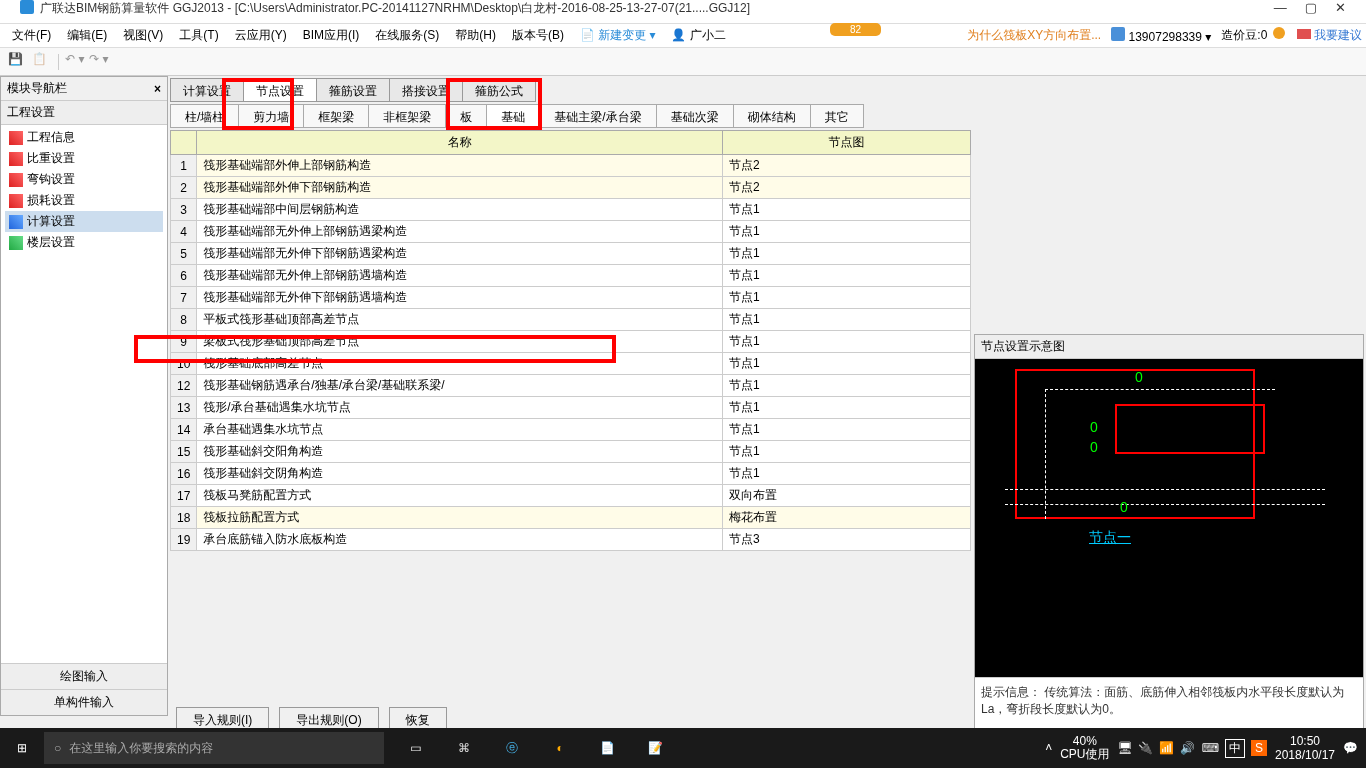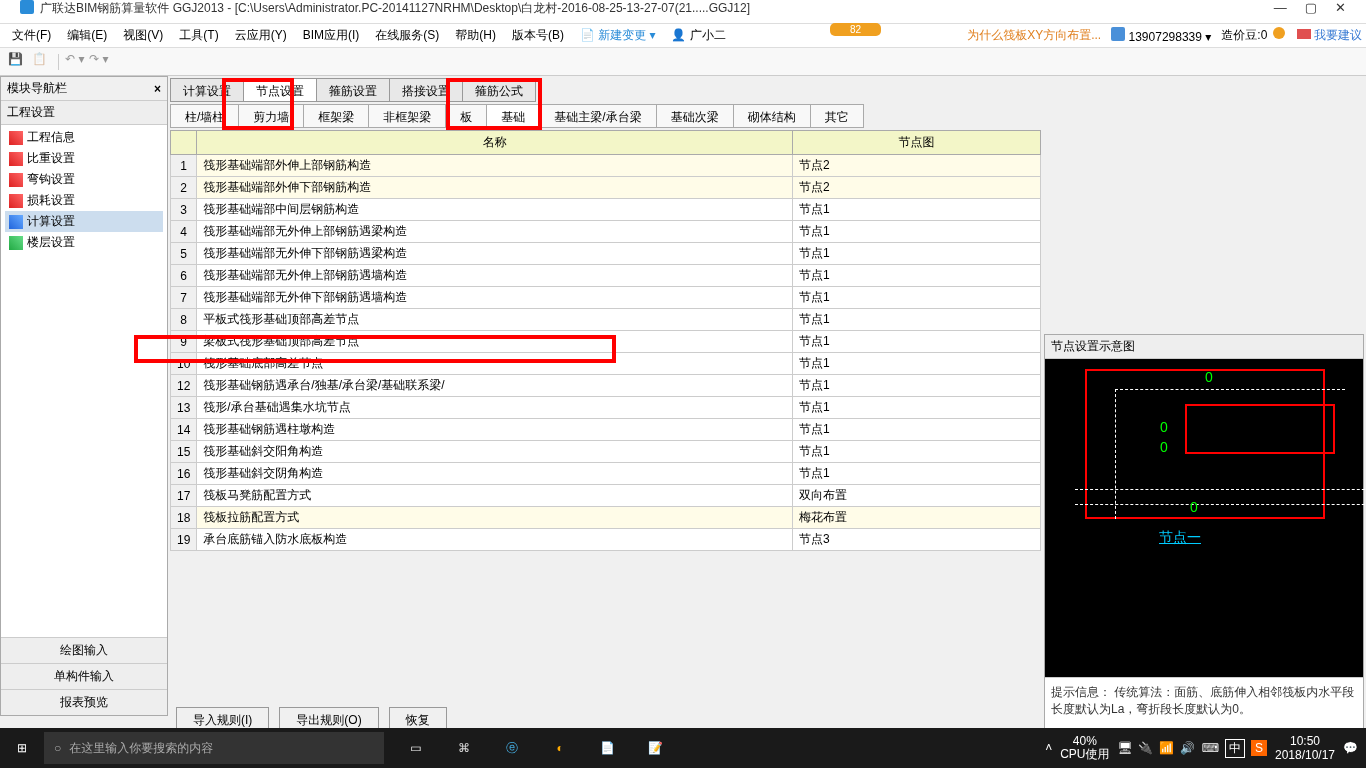--- a/index.html
+++ b/index.html
@@ -50,21 +50,21 @@
 
 .table-wrap { display: flex; gap: 3px; flex: 1; margin-top: 2px; }
 .left-table { flex: 1; }
 .table { width: 100%; border-collapse: collapse; background: #fff; }
 .table th { background: #f3f6c8; border: 1px solid #aaa; padding: 3px; font-weight: normal; }
 .table td { border: 1px solid #ccc; padding: 2px 6px; height: 18px; }
 .table tr.alt { background: #fffce8; }
 .table tr.selected { background: #d8e8f8; }
 .table td.row-num { width: 26px; text-align: center; background: #f0f0f0; }
 
-.right-panel { width: 320px; background: #fff; border: 1px solid #aaa; display: flex; flex-direction: column; margin-top: 204px; }
+.right-panel { width: 390px; background: #fff; border: 1px solid #aaa; display: flex; flex-direction: column; margin-top: 204px; }
 .right-header { background: #eee; padding: 3px 6px; border-bottom: 1px solid #ccc; }
 .diagram-area { flex: 1; background: #000; position: relative; height: 200px; }
 .hint-area { padding: 6px; color: #333; border-top: 1px solid #ccc; height: 62px; }
 
 .bottom-btns { display: flex; gap: 10px; padding: 6px; }
 .btn { padding: 4px 16px; background: #f0f0f0; border: 1px solid #999; cursor: pointer; }
 
 .highlight-red { position: absolute; border: 4px solid #f00; pointer-events: none; }
 
 .taskbar { position: absolute; bottom: 0; left: 0; right: 0; height: 40px; background: #1a1a1a; display: flex; align-items: center; color: #fff; }
@@ -153,21 +153,20 @@
           <span class="tree-icon ti-blue"></span>
           <span>计算设置</span>
         </div>
       <div class="tree-item">
           <span class="tree-icon ti-green"></span>
           <span>楼层设置</span>
         </div>
     </div>
     <div class="nav-bottom-btn">绘图输入</div>
     <div class="nav-bottom-btn">单构件输入</div>
-    <div class="nav-bottom-btn">报表预览</div>
   </div>
 
   <div class="content-area">
     <div class="tab-row">
       <div class="tab">计算设置</div>
       <div class="tab active">节点设置</div>
       <div class="tab">箍筋设置</div>
       <div class="tab">搭接设置</div>
       <div class="tab">箍筋公式</div>
     </div>
@@ -250,21 +249,21 @@
                 <td>筏形基础钢筋遇承台/独基/承台梁/基础联系梁/</td>
                 <td class="" style="">节点1</td>
               </tr>
               <tr>
                 <td class="row-num">13</td>
                 <td>筏形/承台基础遇集水坑节点</td>
                 <td class="" style="">节点1</td>
               </tr>
               <tr>
                 <td class="row-num">14</td>
-                <td>筏形基础钢筋遇柱墩构造</td>
+                <td>承台基础遇集水坑节点</td>
                 <td class="" style="">节点1</td>
               </tr>
               <tr>
                 <td class="row-num">15</td>
                 <td>筏形基础斜交阳角构造</td>
                 <td class="" style="">节点1</td>
               </tr>
               <tr>
                 <td class="row-num">16</td>
                 <td>筏形基础斜交阴角构造</td>

